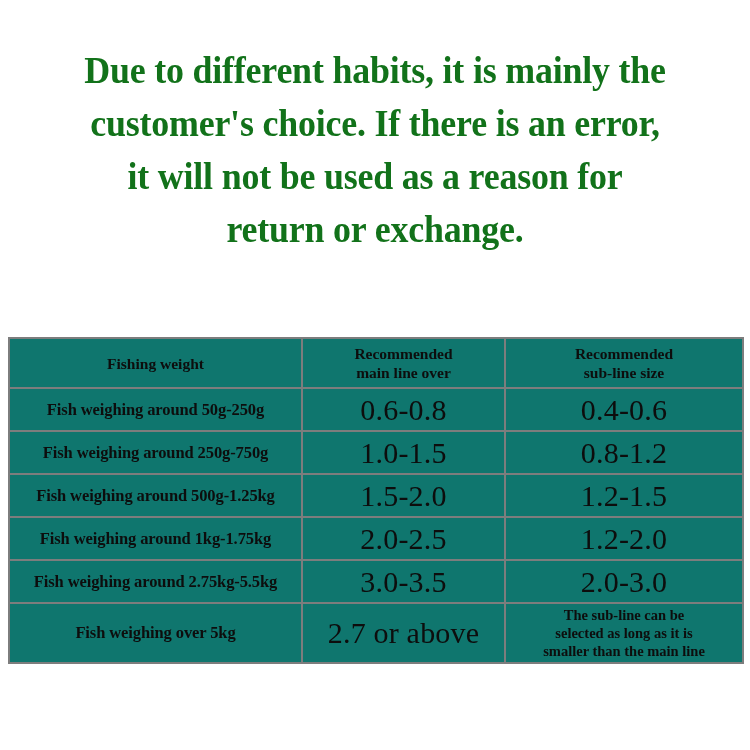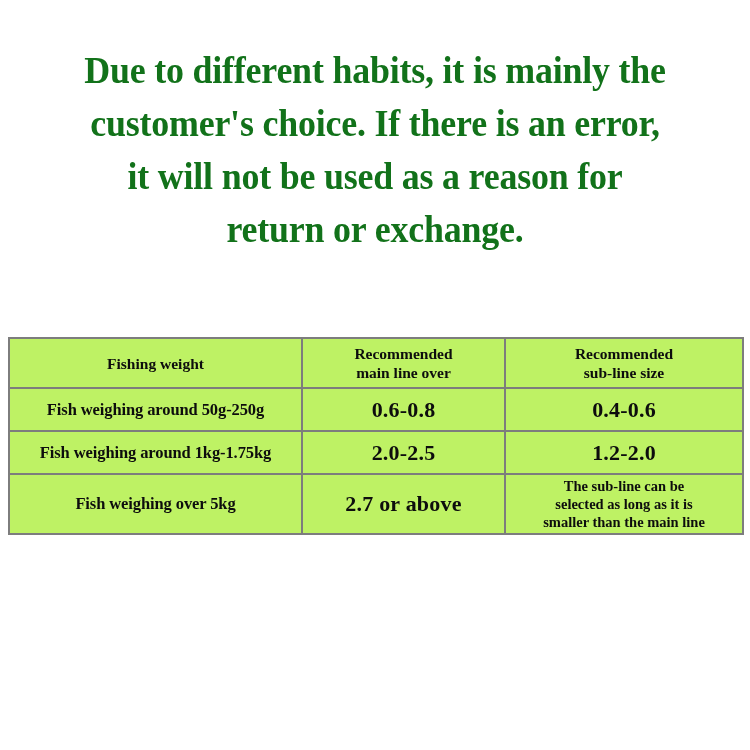--- a/index.html
+++ b/index.html
@@ -47,21 +47,21 @@
   .table-wrap {
     position: absolute;
     left: 8px;
     top: 337px;
     width: 734px;
   }
   table.size-table {
     width: 734px;
     border-collapse: collapse;
     table-layout: fixed;
-    background: #bef264;
+    background: #0f766e;
   }
   table.size-table col.c1 { width: 293px; }
   table.size-table col.c2 { width: 203px; }
   table.size-table col.c3 { width: 238px; }
 
   table.size-table th,
   table.size-table td {
     border-top: 2px solid #7d7d7d;
     border-bottom: 2px solid #7d7d7d;
     border-left: 2px solid #7d7d7d;
@@ -91,22 +91,22 @@
   tbody tr td {
     height: 41px;
   }
   tbody td.weight {
     font-weight: bold;
     font-size: 16.5px;
     letter-spacing: -0.1px;
     white-space: nowrap;
   }
   tbody td.value {
-    font-weight: bold;
-    font-size: 22px;
+    font-weight: normal;
+    font-size: 30px;
     letter-spacing: 0.2px;
     white-space: nowrap;
   }
   tbody tr.last-row td {
     height: 58px;
   }
   tbody tr.last-row td.note {
     font-weight: bold;
     font-size: 14.5px;
     line-height: 18px;
@@ -147,23 +147,38 @@
           </th>
         </tr>
       </thead>
       <tbody>
         <tr>
           <td class="weight">Fish weighing around 50g-250g</td>
           <td class="value sep-dark">0.6-0.8</td>
           <td class="value sep-gray">0.4-0.6</td>
         </tr>
         <tr>
+          <td class="weight">Fish weighing around 250g-750g</td>
+          <td class="value sep-dark">1.0-1.5</td>
+          <td class="value sep-gray">0.8-1.2</td>
+        </tr>
+        <tr>
+          <td class="weight">Fish weighing around 500g-1.25kg</td>
+          <td class="value sep-dark">1.5-2.0</td>
+          <td class="value sep-gray">1.2-1.5</td>
+        </tr>
+        <tr>
           <td class="weight">Fish weighing around 1kg-1.75kg</td>
           <td class="value sep-dark">2.0-2.5</td>
           <td class="value sep-gray">1.2-2.0</td>
+        </tr>
+        <tr>
+          <td class="weight">Fish weighing around 2.75kg-5.5kg</td>
+          <td class="value sep-dark">3.0-3.5</td>
+          <td class="value sep-gray">2.0-3.0</td>
         </tr>
         <tr class="last-row">
           <td class="weight">Fish weighing over 5kg</td>
           <td class="value sep-dark">2.7 or above</td>
           <td class="note sep-gray">
             <span class="nl">The sub-line can be</span>
             <span class="nl">selected as long as it is</span>
             <span class="nl">smaller than the main line</span>
           </td>
         </tr>

